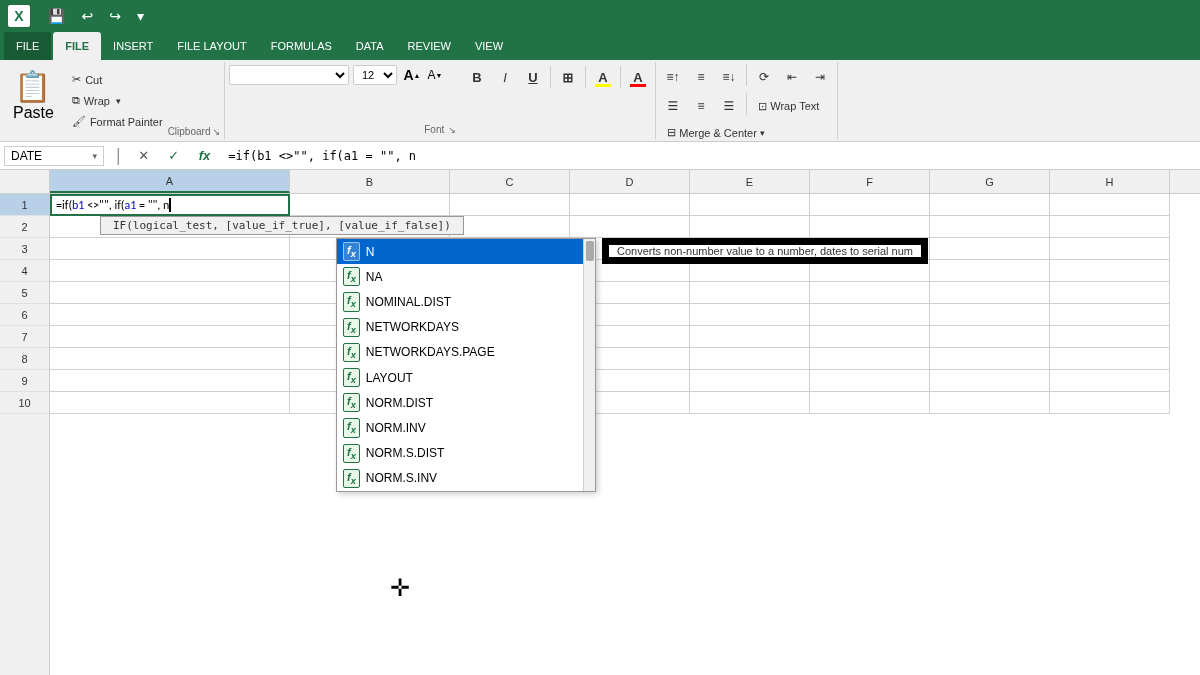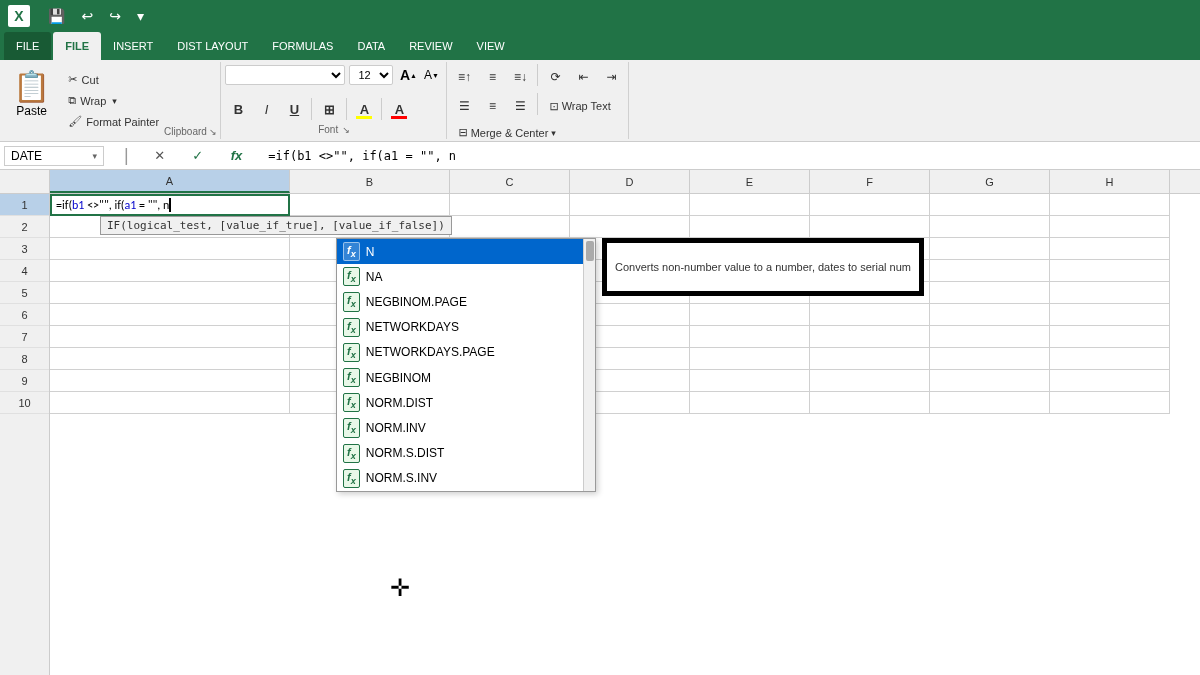--- a/index.html
+++ b/index.html
@@ -233,21 +233,21 @@
     }
 
     
     .formula-bar {
       background: #fff;
       border-bottom: 1px solid #ccc;
       display: flex;
       align-items: center;
       height: 28px;
       padding: 0 4px;
-      gap: 16px;
+      gap: 8px;
       flex-shrink: 0;
     }
     .name-box {
       width: 100px;
       border: 1px solid #ccc;
       padding: 2px 6px;
       font-size: 12px;
       background: #fff;
       display: flex;
       align-items: center;
@@ -362,21 +362,21 @@
     }
     .cell-a1 {
       position: relative;
     }
 
     
     .autocomplete-tooltip {
       position: absolute;
       background: #f0f0f0;
       border: 1px solid #999;
-      padding: 2px 6px;
+      padding: 2px 12px;
       font-size: 11px;
       font-family: 'Consolas', monospace;
       color: #333;
       white-space: nowrap;
       z-index: 100;
       top: 22px;
       left: 50px;
     }
     
     .autocomplete-dropdown {
@@ -431,22 +431,22 @@
       width: 8px;
       border-radius: 2px;
     }
 
     
     .func-description {
       position: absolute;
       top: 44px;
       left: 552px;
       background: #fff;
-      border: 5px solid #000000;
-      padding: 18px 8px;
+      border: 7px solid #000000;
+      padding: 0 8px;
       font-size: 11px;
       color: #333;
       max-width: 420px;
       z-index: 101;
     }
 
     
     .move-cursor {
       position: absolute;
       font-size: 24px;
@@ -484,33 +484,33 @@
       <button class="title-bar-btn">↩</button>
       <button class="title-bar-btn">↪</button>
       <button class="title-bar-btn">▾</button>
     </div>
   </div>
 
   <div class="ribbon-tabs">
     <div class="ribbon-tab file">FILE</div>
     <div class="ribbon-tab active">FILE</div>
     <div class="ribbon-tab">INSERT</div>
-    <div class="ribbon-tab">DIST LAYOUT</div>
+    <div class="ribbon-tab">FILE LAYOUT</div>
     <div class="ribbon-tab">FORMULAS</div>
     <div class="ribbon-tab">DATA</div>
     <div class="ribbon-tab">REVIEW</div>
     <div class="ribbon-tab">VIEW</div>
   </div>
 
   <div class="ribbon">
 
     <div class="ribbon-group" style="flex-direction:row; min-width:155px;">
       <div class="paste-btn" style="margin-right:4px;">
         <span style="font-size:30px;">📋</span>
-        <span style="font-size:12px;">Paste</span>
+        <span style="font-size:16px;">Paste</span>
       </div>
       <div style="display:flex;flex-direction:column;justify-content:flex-start;gap:2px;padding-top:6px;flex:1;">
         <div class="ribbon-btn-small">
           <span>✂</span>
           <span>Cut</span>
         </div>
         <div class="ribbon-btn-small">
           <span>⧉</span>
           <span>Wrap</span>
           <span style="font-size:9px; margin-left:2px;">▾</span>
@@ -520,21 +520,21 @@
           <span>Format Painter</span>
         </div>
       </div>
       <div style="margin-top:auto;text-align:center;font-size:10px;color:#666;width:100%;display:flex;align-items:center;justify-content:center;gap:2px;">
         <span>Clipboard</span>
         <span class="expand-icon">↘</span>
       </div>
     </div>
 
     <div class="ribbon-group" style="min-width:200px;">
-      <div class="ribbon-group-content" style="flex-direction:column; gap:7px;justify-content:space-between;">
+      <div class="ribbon-group-content" style="flex-direction:row; gap:18px;">
         <div class="font-top">
           <select class="font-name-select">
             <option></option>
           </select>
           <select class="font-size-select">
             <option>12</option>
           </select>
           <div class="font-size-btns">
             <button class="font-btn" style="font-weight:bold;font-size:14px;">A<sup style="font-size:7px">▲</sup></button>
             <button class="font-btn" style="font-size:12px;">A<sub style="font-size:7px">▼</sub></button>
@@ -755,33 +755,33 @@
         <div class="autocomplete-item selected">
           <span class="func-icon">f<sub>x</sub></span>
           <span>N</span>
         </div>
         <div class="autocomplete-item">
           <span class="func-icon">f<sub>x</sub></span>
           <span>NA</span>
         </div>
         <div class="autocomplete-item">
           <span class="func-icon">f<sub>x</sub></span>
-          <span>NEGBINOM.PAGE</span>
+          <span>NOMINAL.DIST</span>
         </div>
         <div class="autocomplete-item">
           <span class="func-icon">f<sub>x</sub></span>
           <span>NETWORKDAYS</span>
         </div>
         <div class="autocomplete-item">
           <span class="func-icon">f<sub>x</sub></span>
           <span>NETWORKDAYS.PAGE</span>
         </div>
         <div class="autocomplete-item">
           <span class="func-icon">f<sub>x</sub></span>
-          <span>NEGBINOM</span>
+          <span>LAYOUT</span>
         </div>
         <div class="autocomplete-item">
           <span class="func-icon">f<sub>x</sub></span>
           <span>NORM.DIST</span>
         </div>
         <div class="autocomplete-item">
           <span class="func-icon">f<sub>x</sub></span>
           <span>NORM.INV</span>
         </div>
         <div class="autocomplete-item">

